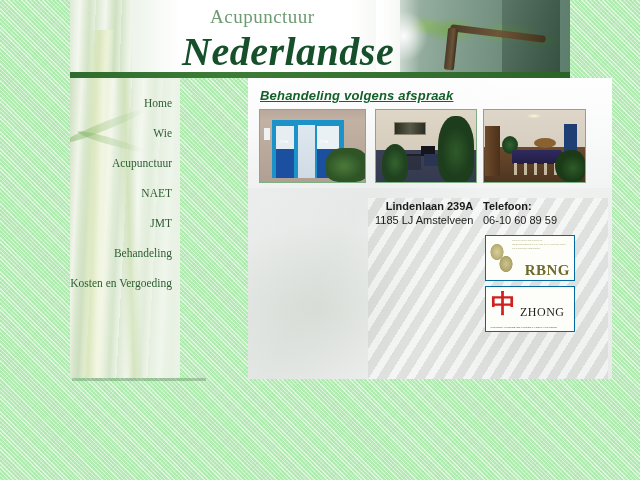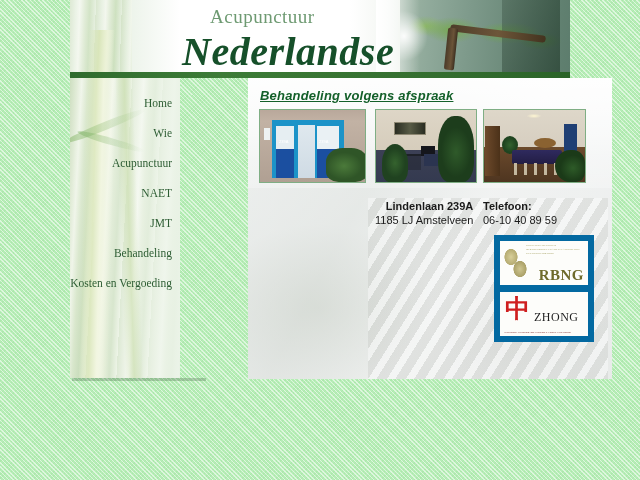--- a/index.html
+++ b/index.html
@@ -341,24 +341,24 @@
   .addr-line   { line-height: 14px; }
 
   #affiliate-label {
     position: absolute; left: 127px; top: 163px;
     font-size: 11px; font-weight: bold; color: #1a1a1a; line-height: 14px;
   }
 
   
   .logo-box {
     position: absolute;
-    left: 246px;
+    left: 237px;
     width: 88px; height: 44px;
     background: #fdfdfa;
-    border: 6px solid #0369a1;
+    border: 1px solid #0369a1;
     overflow: hidden;
     text-decoration: underline;
   }
   #logo-rbng { top: 157px; }
   #logo-zhong { top: 208px; }
 
   #logo-rbng .rb-text {
     position: absolute; right: 4px; bottom: 1px;
     font-family: "Liberation Serif", serif;
     font-size: 15px; font-weight: bold; color: #6e6a2a; letter-spacing: 0.5px;
@@ -474,21 +474,21 @@
         <div class="plant"></div>
       </div>
 
       <div class="addr-block" id="addr-col">
         <div class="addr-strong">Lindenlaan 239A</div>
         <div class="addr-line">1185 LJ Amstelveen</div>
       </div>
 
       <div class="addr-block" id="tel-col">
         <div class="addr-strong">Telefoon:</div>
-        <div class="addr-line">06-10 40 89 59</div>
+        <div class="addr-line">06-10 60 89 59</div>
       </div>
 
 
       <div class="logo-box" id="logo-rbng">
         <div class="rb-heads"></div>
         <div class="rb-fine">STICHTING REGISTER BEROEPSBEOEFENAREN NATUURLIJKE GEZONDHEIDSZORG</div>
         <div class="rb-text">RBNG</div>
       </div>
 
       <div class="logo-box" id="logo-zhong">

